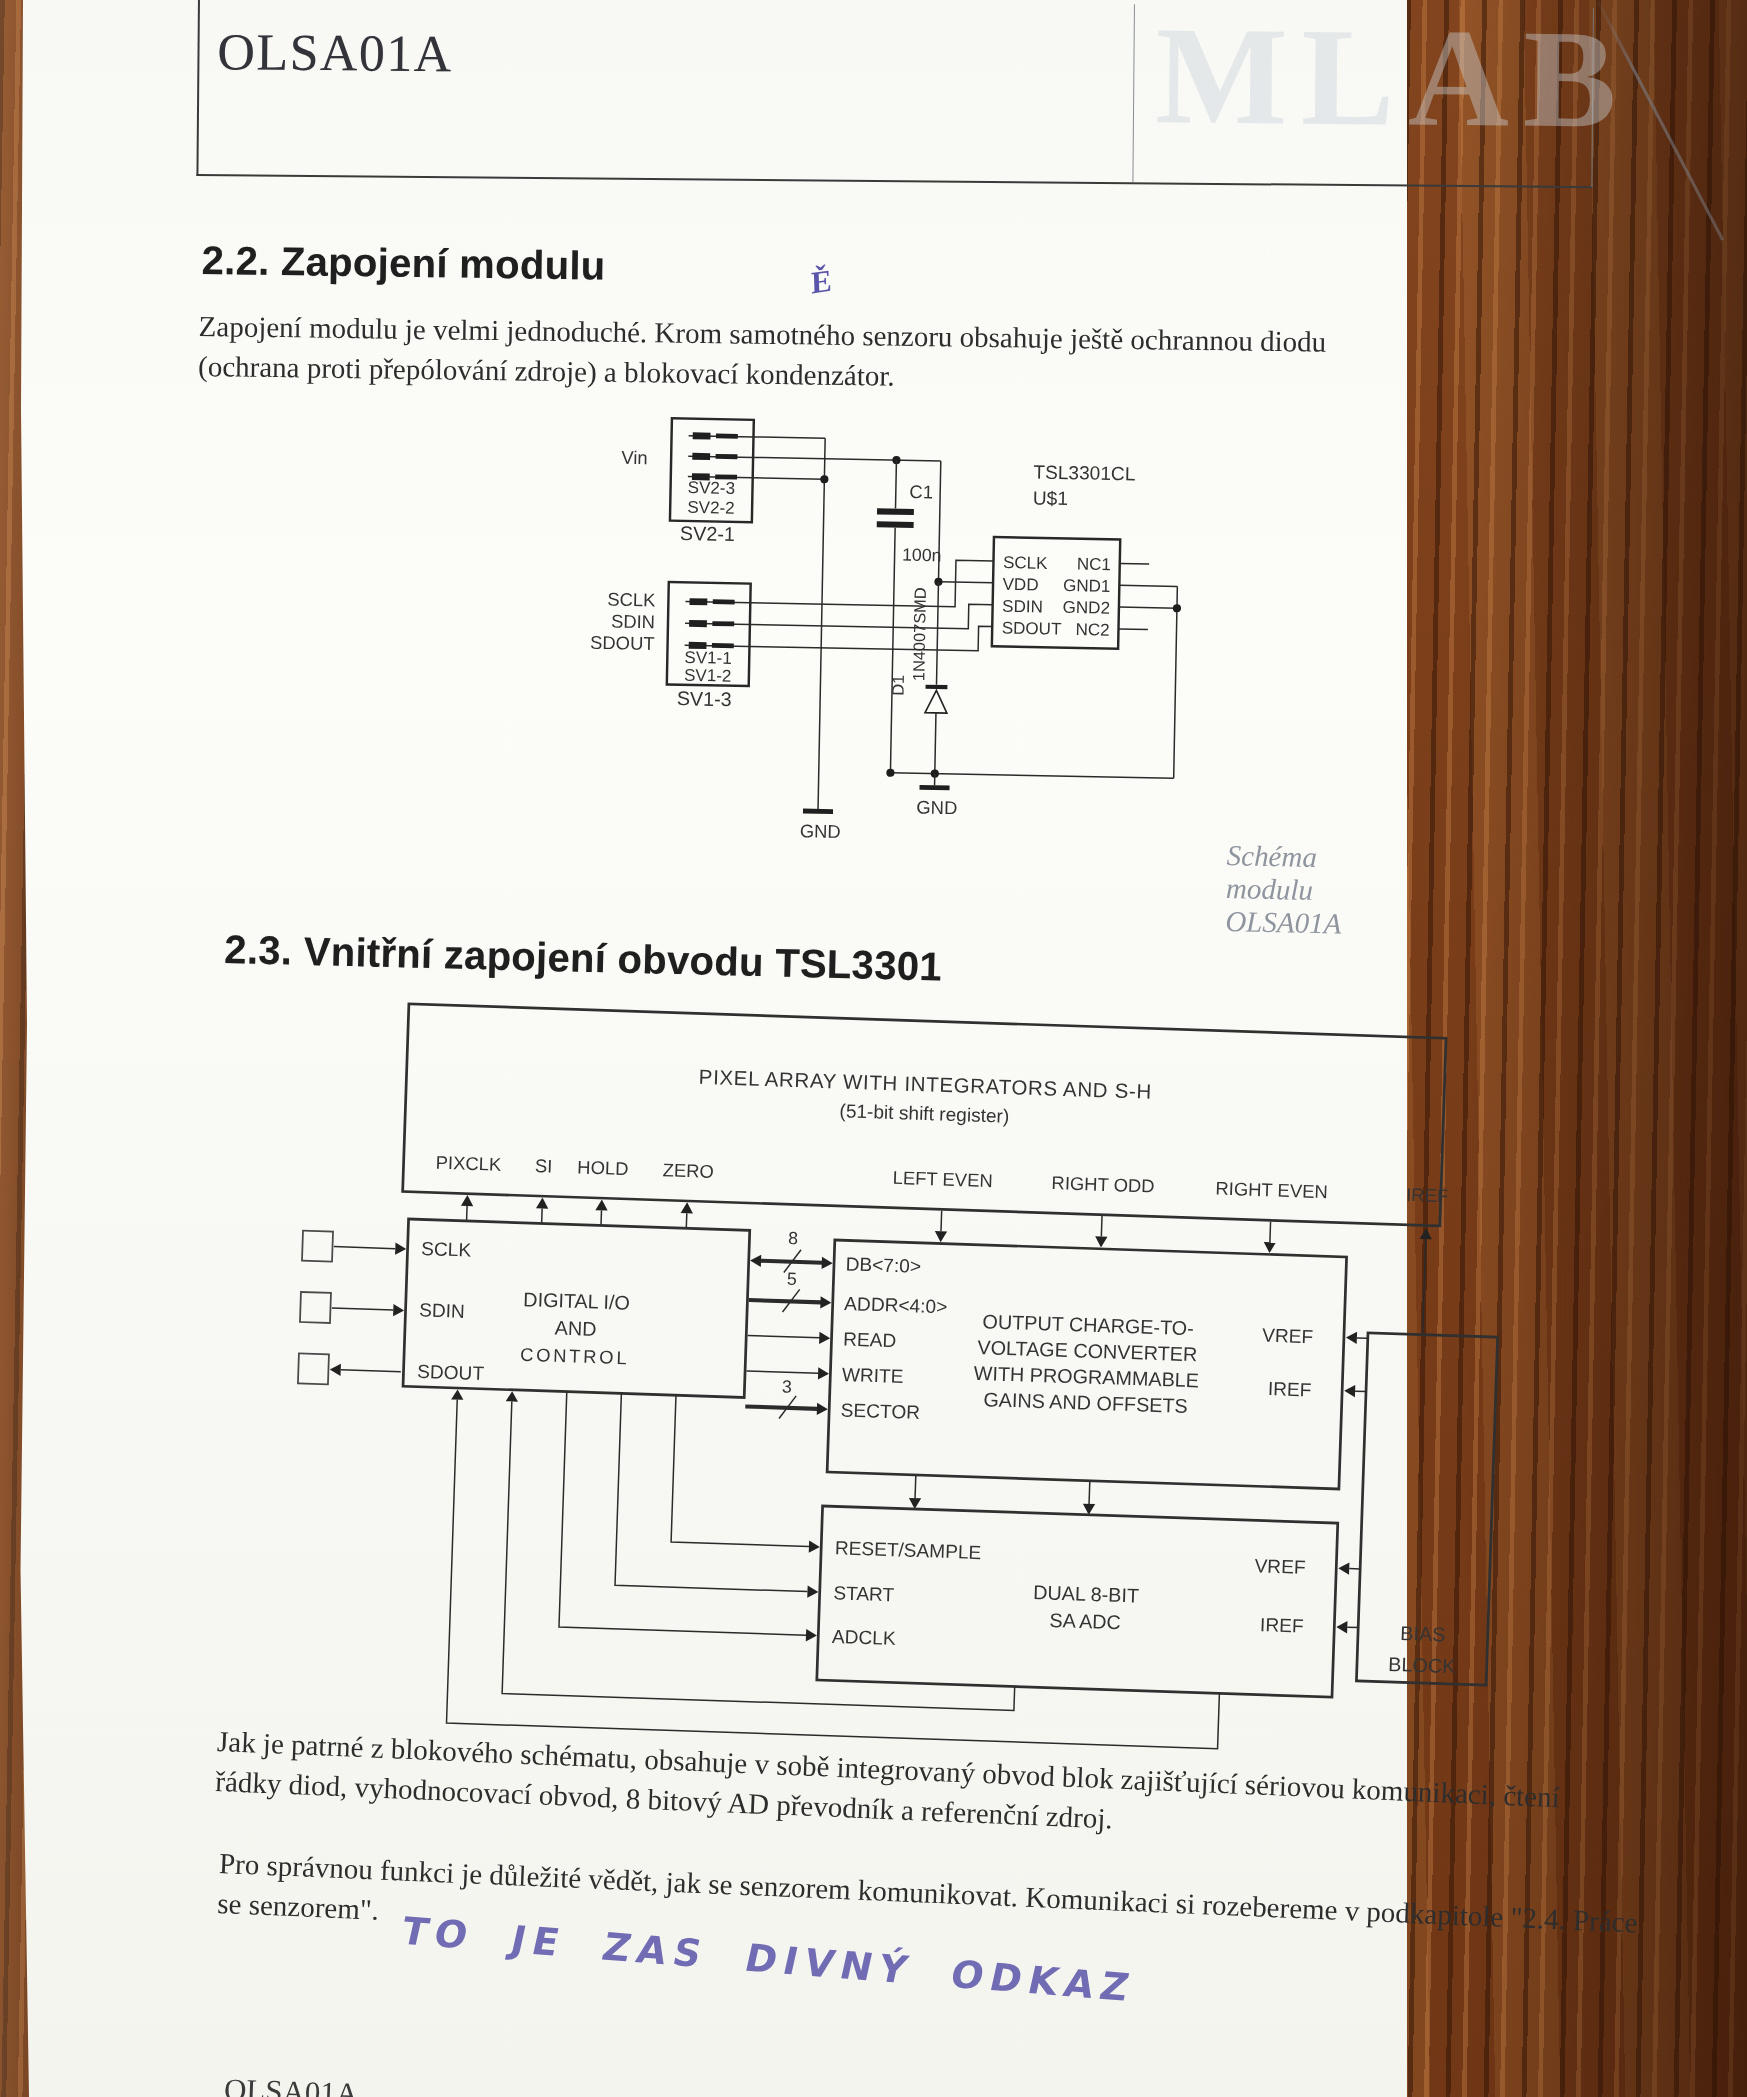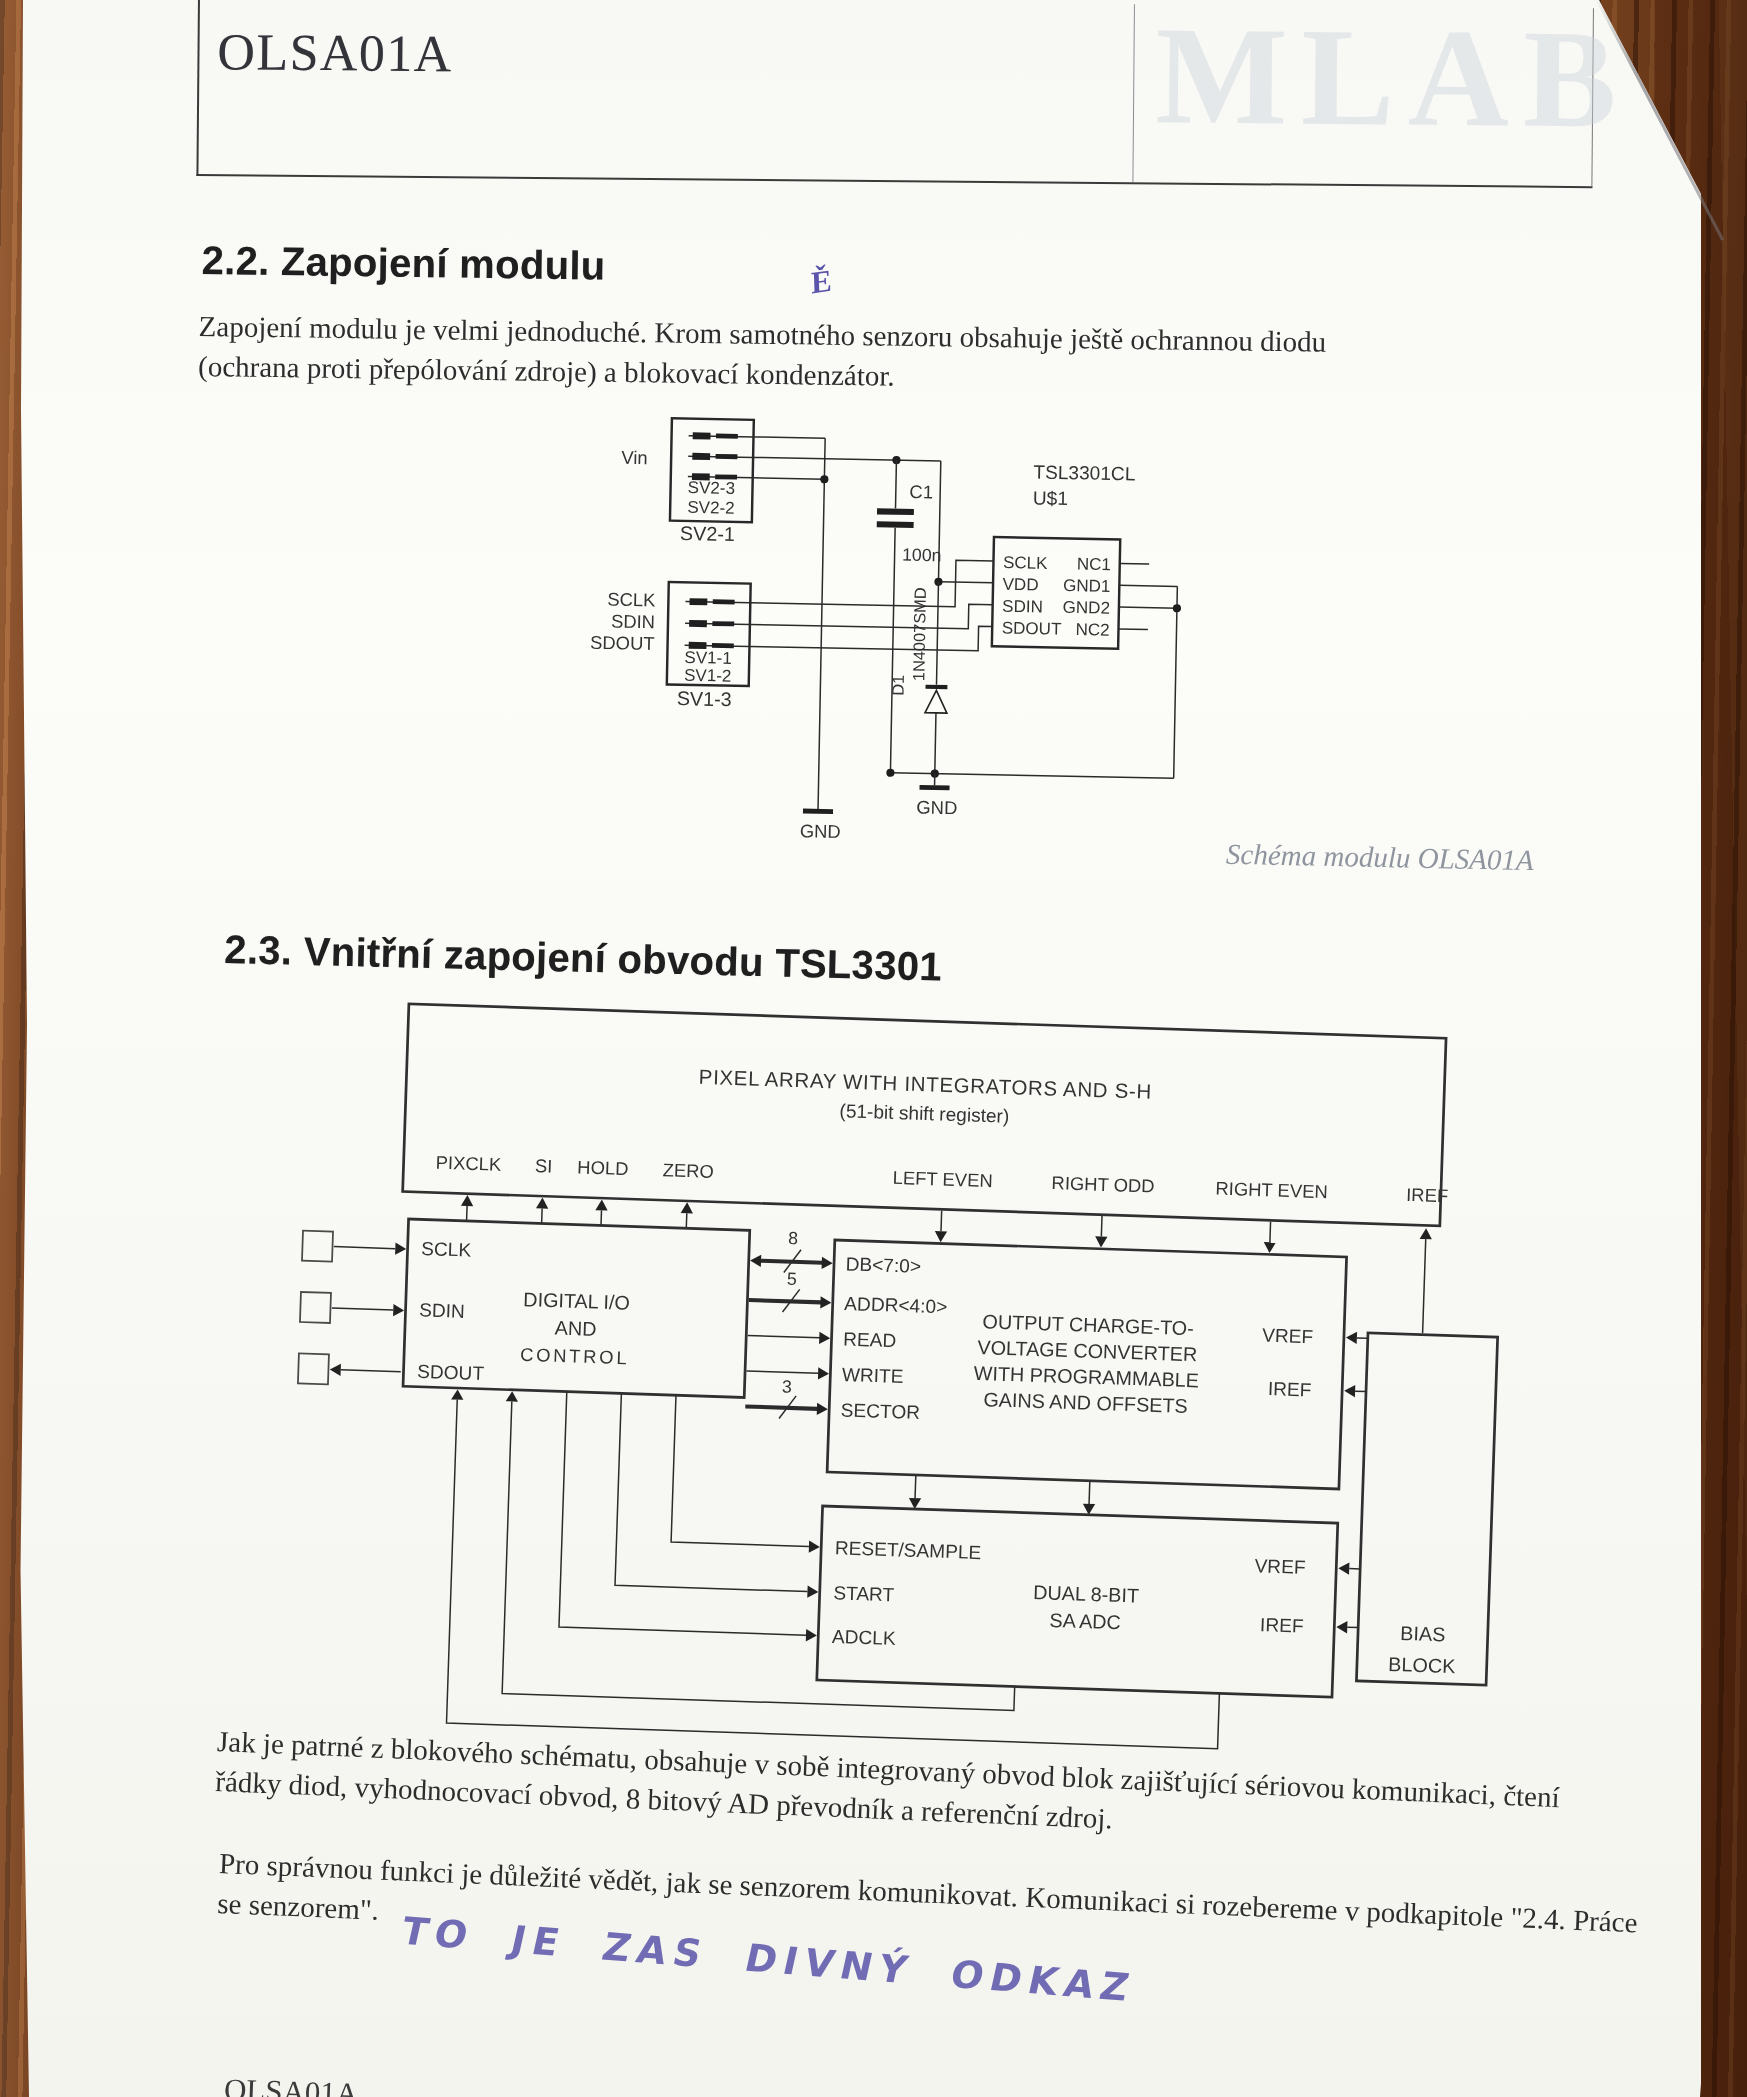--- a/index.html
+++ b/index.html
@@ -14,21 +14,21 @@
   }
   .wood-dark-right{
     position:absolute;right:0;top:0;width:287px;height:100%;
     background:linear-gradient(90deg, rgba(35,12,3,0), rgba(35,12,3,.55));
   }
   .wood-dark-left{
     position:absolute;left:0;top:0;width:82px;height:100%;
     background:linear-gradient(90deg, rgba(250,210,160,.18), rgba(35,12,3,.25));
   }
   .paper{
-    position:absolute;left:0;top:0;width:1701px;height:2097px;
+    position:absolute;left:0;top:0;width:1407px;height:2097px;
     background:linear-gradient(180deg,#f8f8f5,#fcfcf9 30%,#f7f7f3 70%,#f4f4ef);
     clip-path:polygon(
       23px 0, 1599px 0, 1721px 232px, 1711px 478px, 1721px 765px,
       1708px 1106px, 1717px 1406px, 1705px 1693px, 1713px 1925px, 1700px 2097px,
       29px 2097px, 20.5px 1570px, 27px 1024px, 21px 410px);
   }
   .fold-line{
     position:absolute;left:1599px;top:0;width:270px;height:2.7px;
     background:linear-gradient(90deg, rgba(120,120,125,.05), rgba(120,120,125,.65) 30%, rgba(120,120,125,.5));
     transform:rotate(62.4deg);transform-origin:left top;

